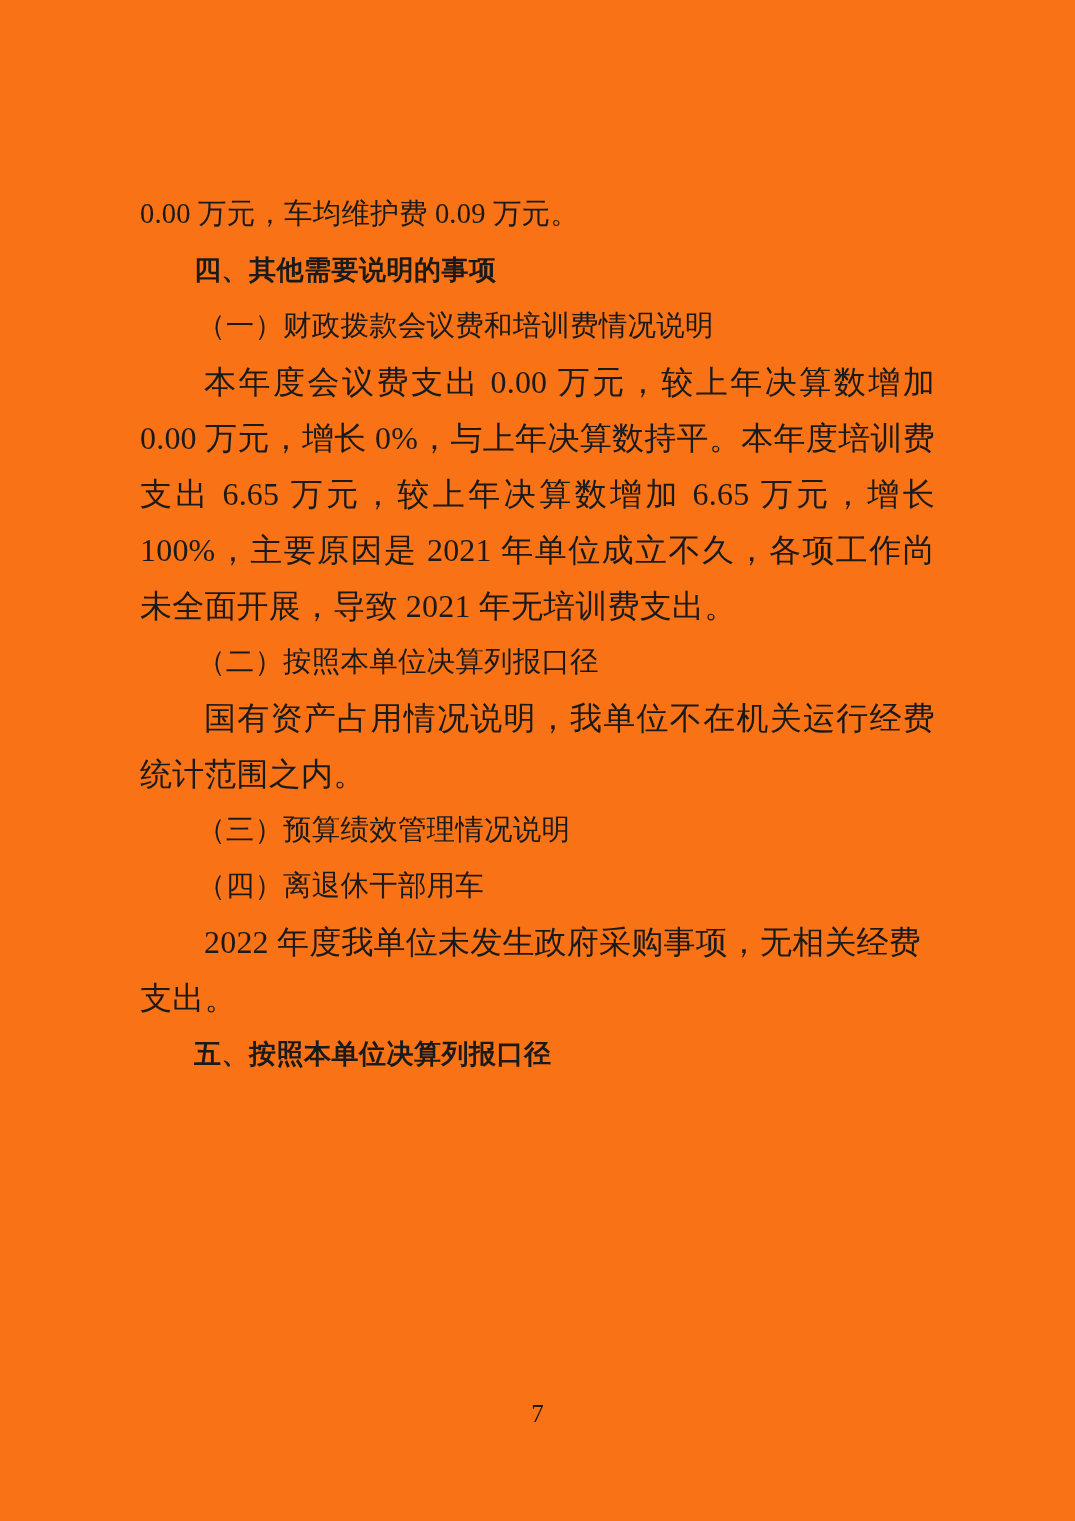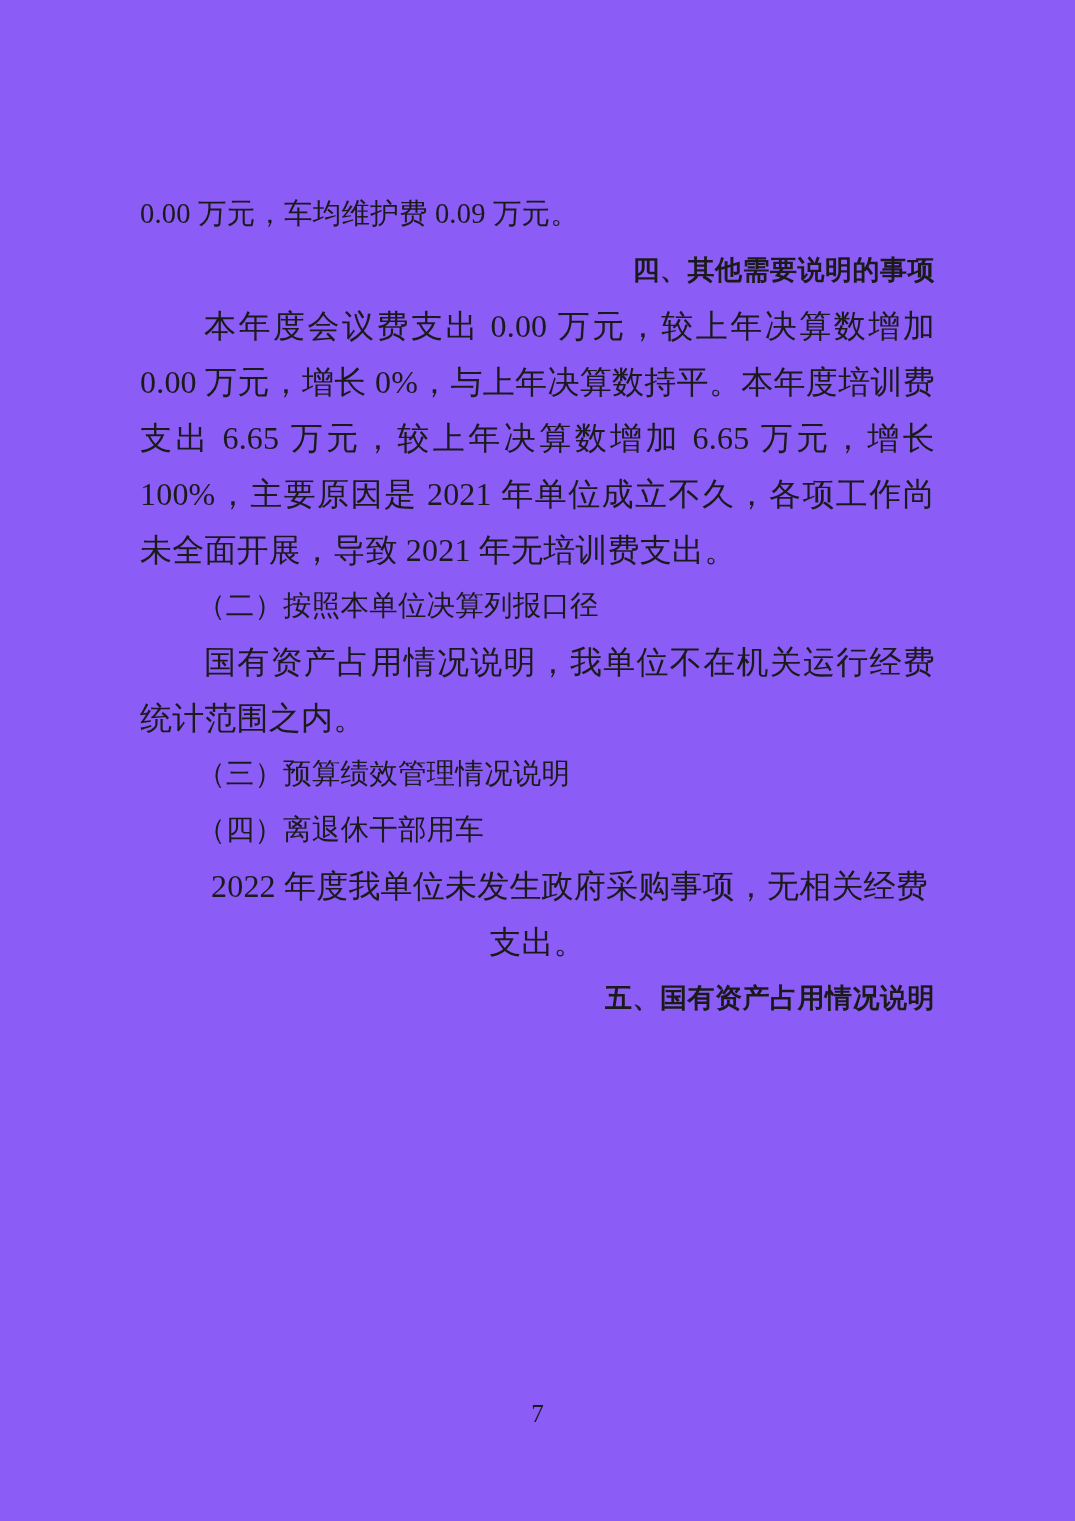--- a/index.html
+++ b/index.html
@@ -4,21 +4,21 @@
 <style>
   html, body {
     margin: 0;
     padding: 0;
     background: #ffffff;
   }
   .page {
     position: relative;
     width: 1075px;
     height: 1521px;
-    background: #8b5cf6;
+    background: #f97316;
     box-sizing: border-box;
     overflow: hidden;
     font-family: "Liberation Serif", "DejaVu Serif", serif;
     color: #1a1a1a;
   }
   .content {
     position: absolute;
     left: 140px;
     top: 186px;
     width: 795px;
@@ -35,30 +35,29 @@
   }
   .para {
     font-size: 32px;
     line-height: 56px;
     text-align: justify;
     text-justify: inter-ideograph;
     text-indent: 2em;
     letter-spacing: 0.2px;
   }
   .para.nojust {
-    text-align: center;
+    text-align: left;
   }
   .heading {
     font-family: "DejaVu Sans", "Liberation Sans", sans-serif;
     font-size: 27px;
     font-weight: bold;
     line-height: 56px;
     text-indent: 2em;
     letter-spacing: 0.5px;
-    text-align: right;
   }
   .subheading {
     font-size: 28.5px;
     line-height: 56px;
     text-indent: 2em;
     letter-spacing: 0.2px;
   }
   .page-number {
     position: absolute;
     left: 0;
@@ -74,33 +73,34 @@
 <body>
 
 <div class="page">
 
   <div class="content">
 
     <p class="body-line">0.00 万元，车均维护费 0.09 万元。</p>
 
     <h2 class="heading">四、其他需要说明的事项</h2>
 
+    <p class="subheading">（一）财政拨款会议费和培训费情况说明</p>
 
     <p class="para">本年度会议费支出 0.00 万元，较上年决算数增加 0.00 万元，增长 0%，与上年决算数持平。本年度培训费支出 6.65 万元，较上年决算数增加 6.65 万元，增长 100%，主要原因是 2021 年单位成立不久，各项工作尚未全面开展，导致 2021 年无培训费支出。</p>
 
     <p class="subheading">（二）按照本单位决算列报口径</p>
 
     <p class="para">国有资产占用情况说明，我单位不在机关运行经费统计范围之内。</p>
 
     <p class="subheading">（三）预算绩效管理情况说明</p>
 
 
     <p class="subheading">（四）离退休干部用车</p>
 
     <p class="para nojust">2022 年度我单位未发生政府采购事项，无相关经费支出。</p>
 
-    <h2 class="heading">五、国有资产占用情况说明</h2>
+    <h2 class="heading">五、按照本单位决算列报口径</h2>
 
   </div>
 
   <div class="page-number">7</div>
 
 </div>
 
 </body></html>

